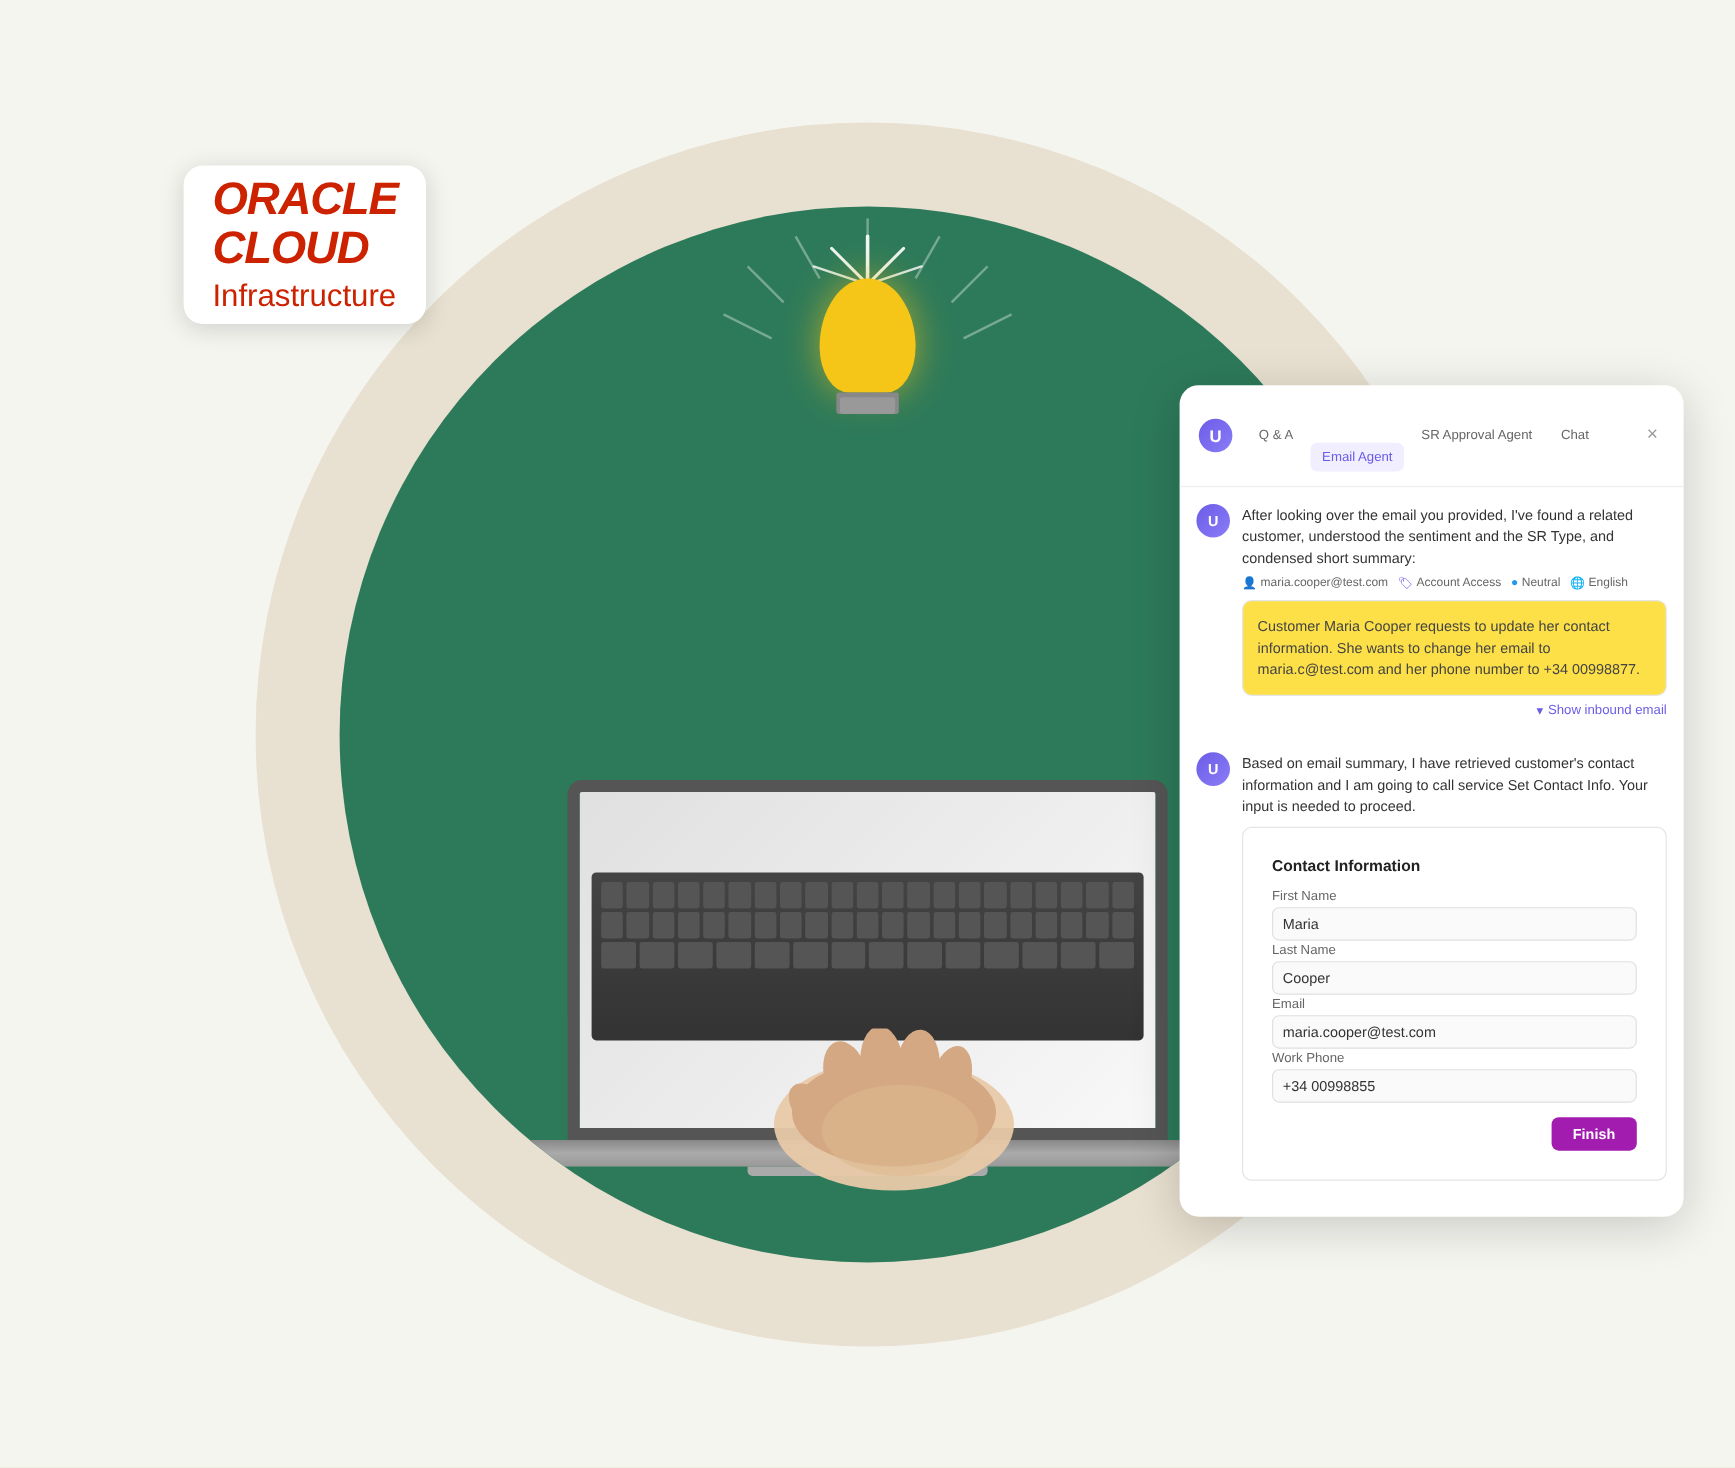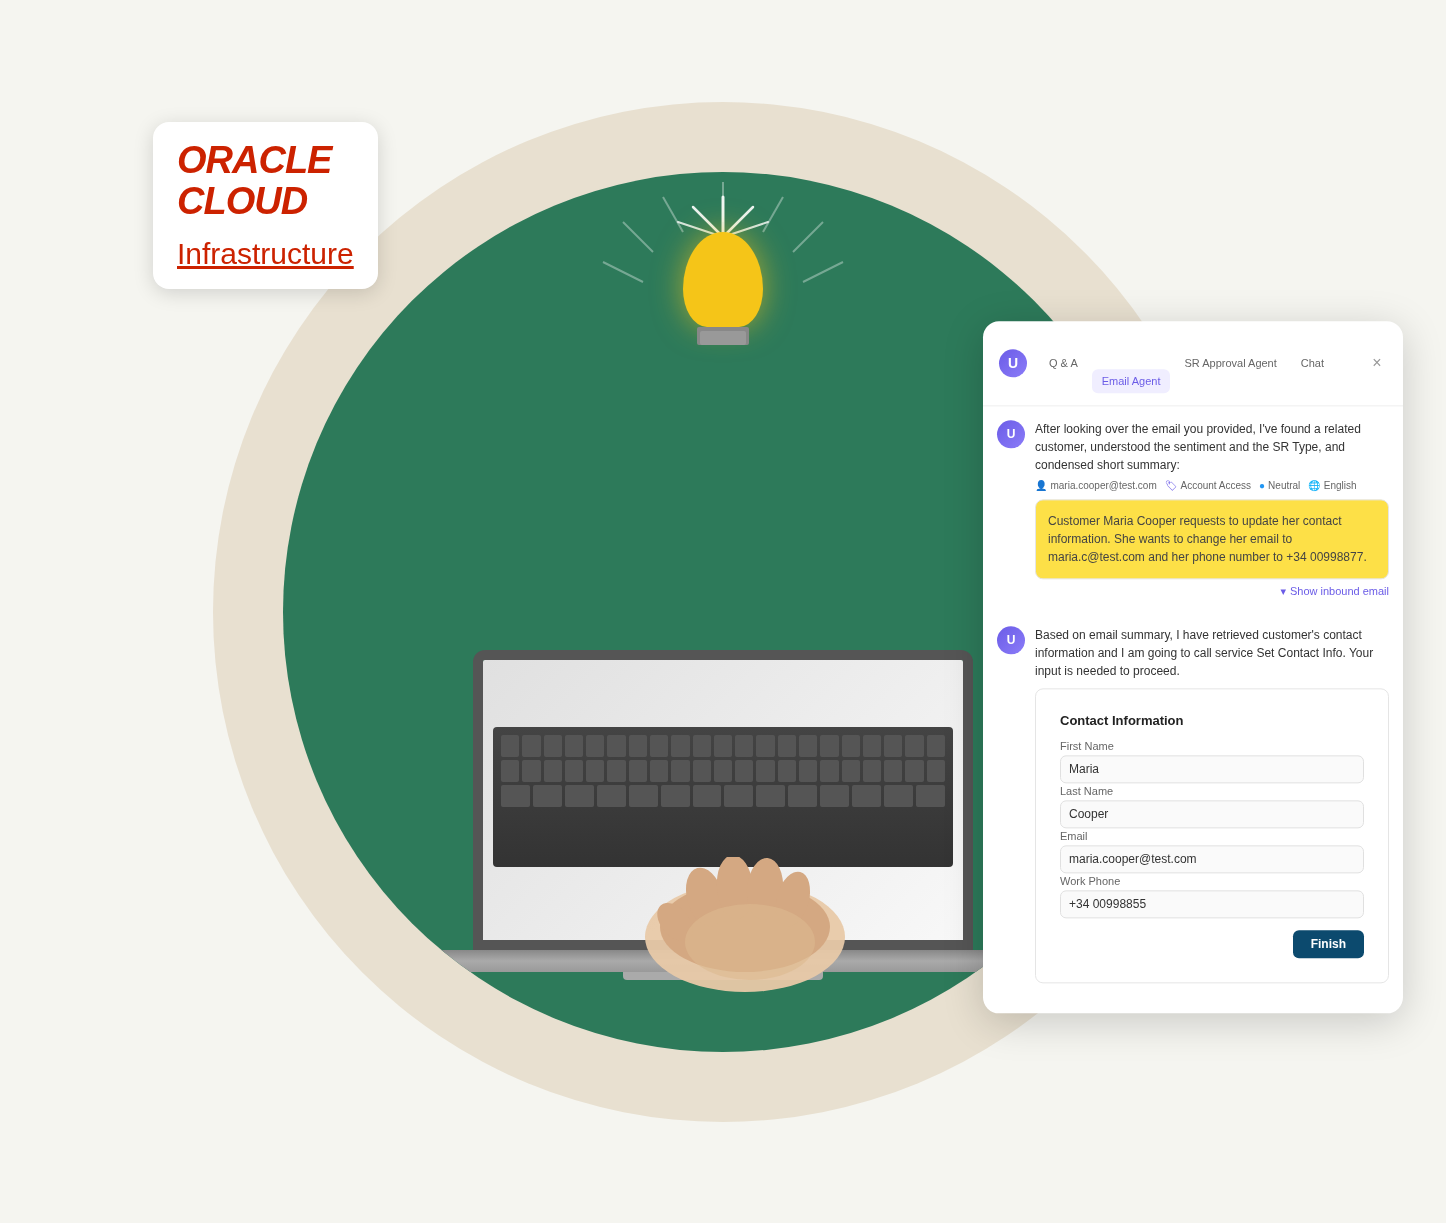--- a/index.html
+++ b/index.html
@@ -175,44 +175,43 @@
       border-radius: 2px;
       height: 22px;
       flex: 1;
       min-width: 18px;
       max-width: 30px;
     }
 
     
     .oracle-logo {
       position: absolute;
-      top: 60px;
+      top: 76px;
       left: 30px;
       background: white;
       border-radius: 16px;
-      padding: 18px 24px;
+      padding: 8px 24px;
       box-shadow: 0 4px 20px rgba(0,0,0,0.15);
       z-index: 10;
     }
 
     .oracle-text {
       font-size: 38px;
       font-weight: 900;
       color: #cc2200;
       line-height: 1.1;
       letter-spacing: -1px;
       font-style: italic;
     }
 
     .infrastructure-text {
-      font-size: 30px;
+      font-size: 26px;
       color: #cc2200;
       font-weight: 500;
-      margin-top: 14px;
-      text-decoration: underline;
+      margin-top: 2px;
     }
 
     
     .chat-panel {
       position: absolute;
       right: -80px;
       top: 50%;
       transform: translateY(-42%);
       width: 420px;
       background: white;
@@ -390,21 +389,21 @@
       background: #fafafa;
     }
 
     .finish-button {
       display: flex;
       justify-content: flex-end;
       margin-top: 12px;
     }
 
     .btn-finish {
-      background: #0c4a6e;
+      background: #a21caf;
       color: white;
       border: none;
       border-radius: 6px;
       padding: 7px 18px;
       font-size: 12px;
       font-weight: 600;
       cursor: pointer;
       text-align: right;
     }
 

